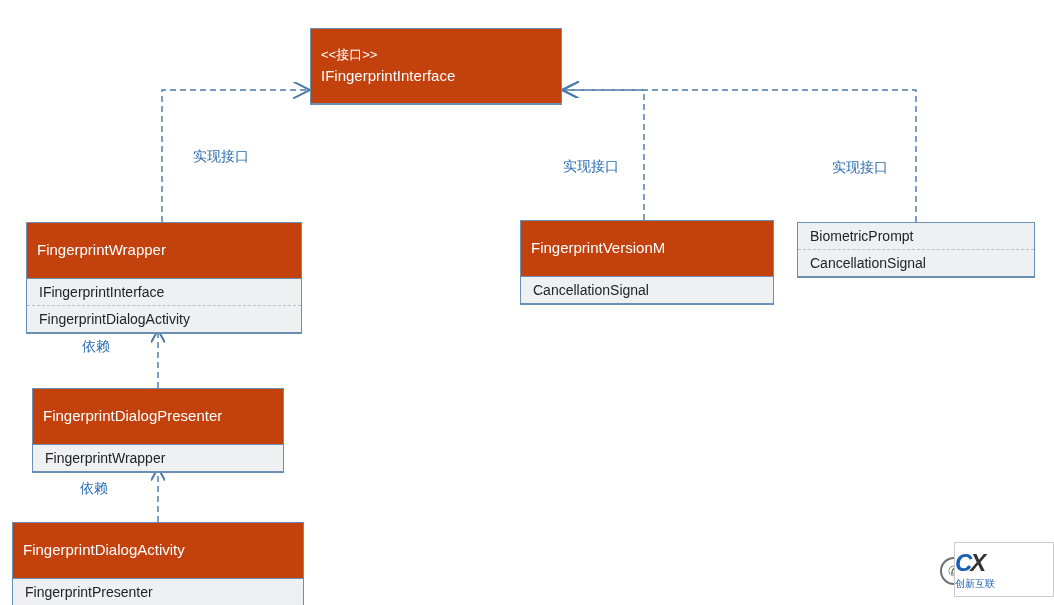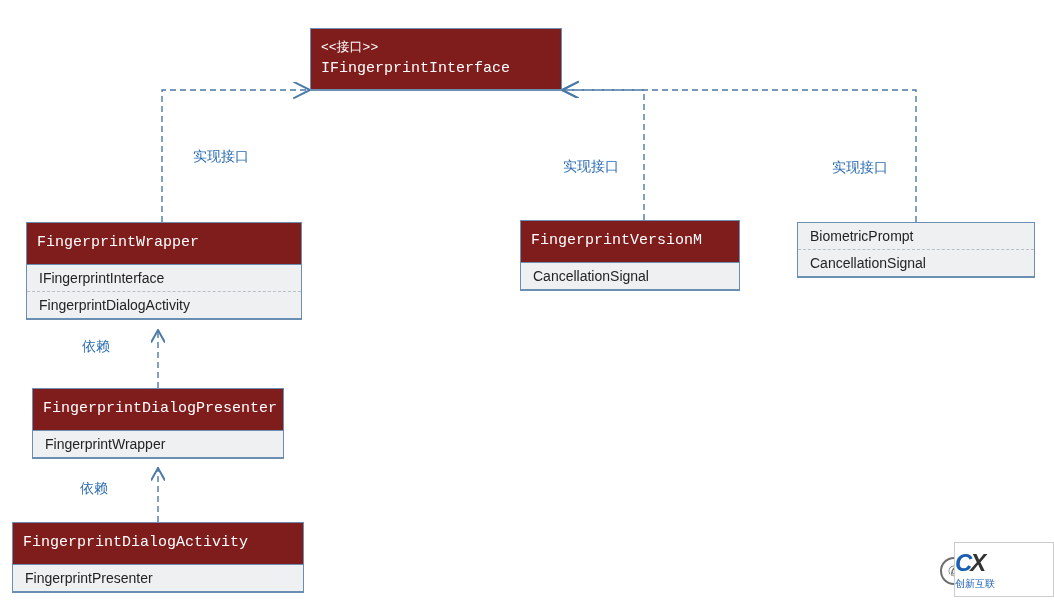--- a/index.html
+++ b/index.html
@@ -10,27 +10,26 @@
     height: 605px;
     position: relative;
     overflow: hidden;
   }
   .class-box {
     position: absolute;
     border: 1px solid #6b8fb3;
     background: #fff;
   }
   .class-header {
-    background: #7f1d1d;
+    background: #c2410c;
     color: #fff;
-    padding: 9px 10px;
+    padding: 16px 10px;
     font-size: 14px;
     line-height: 1.5;
     border-bottom: 1px solid #6b8fb3;
-    font-family: Liberation Mono, monospace;
   }
   .class-header .stereo {
     display: block;
     font-size: 13px;
   }
   .class-header .name {
     display: block;
     font-size: 15px;
   }
   .class-section {
@@ -130,21 +129,21 @@
 <div class="class-box" style="left:26px; top:222px; width:276px;">
   <div class="class-header">
     <span class="name">FingerprintWrapper</span>
   </div>
   <div class="class-section">
     <div class="class-row">IFingerprintInterface</div>
     <div class="class-row">FingerprintDialogActivity</div>
   </div>
 </div>
 
-<div class="class-box" style="left:520px; top:220px; width:220px;">
+<div class="class-box" style="left:520px; top:220px; width:254px;">
   <div class="class-header">
     <span class="name">FingerprintVersionM</span>
   </div>
   <div class="class-section">
     <div class="class-row">CancellationSignal</div>
   </div>
 </div>
 
 <div class="class-box" style="left:797px; top:222px; width:238px;">
   <div class="class-section">

